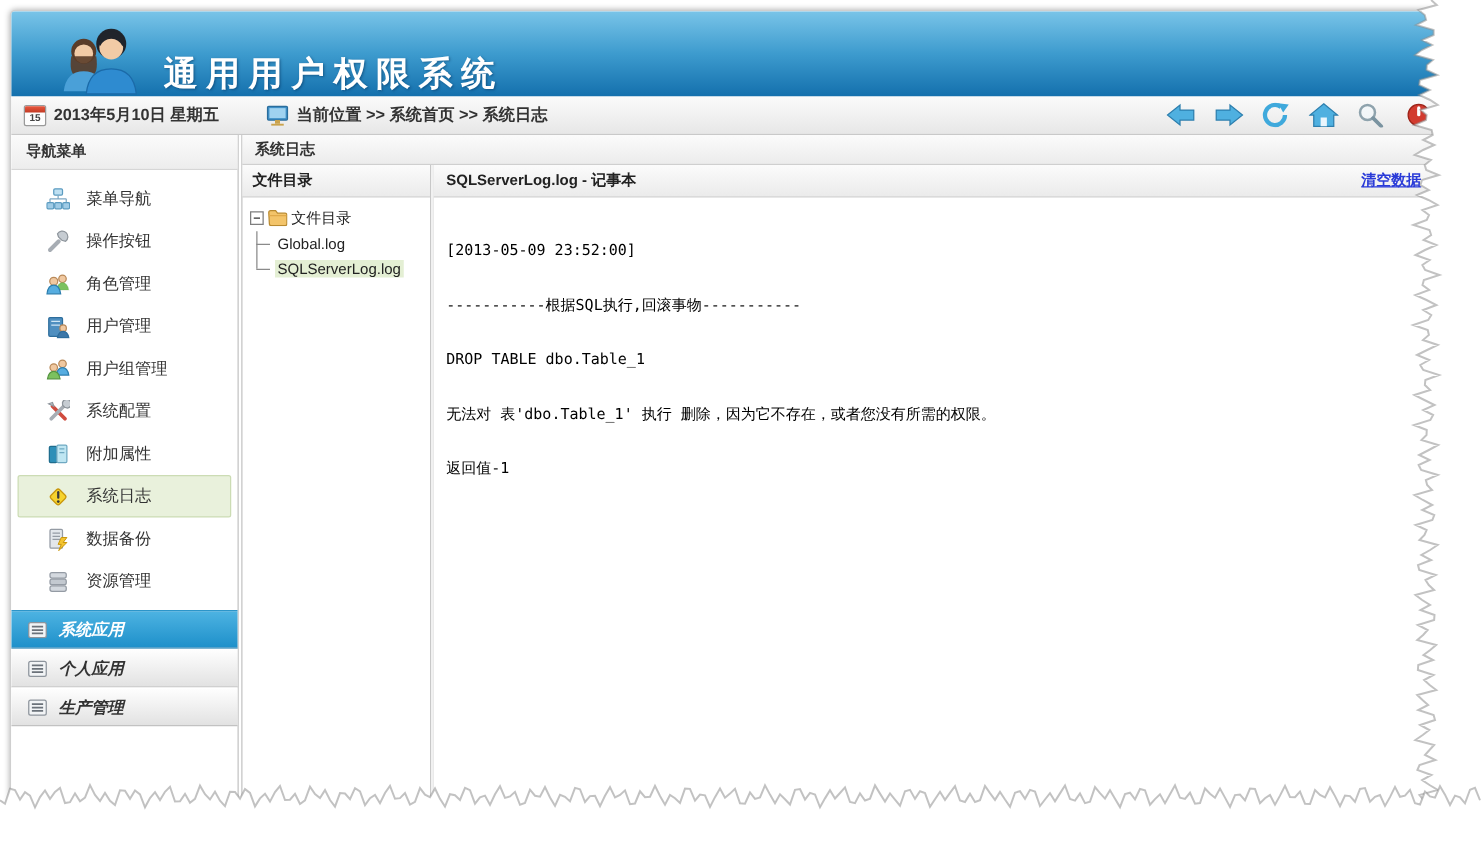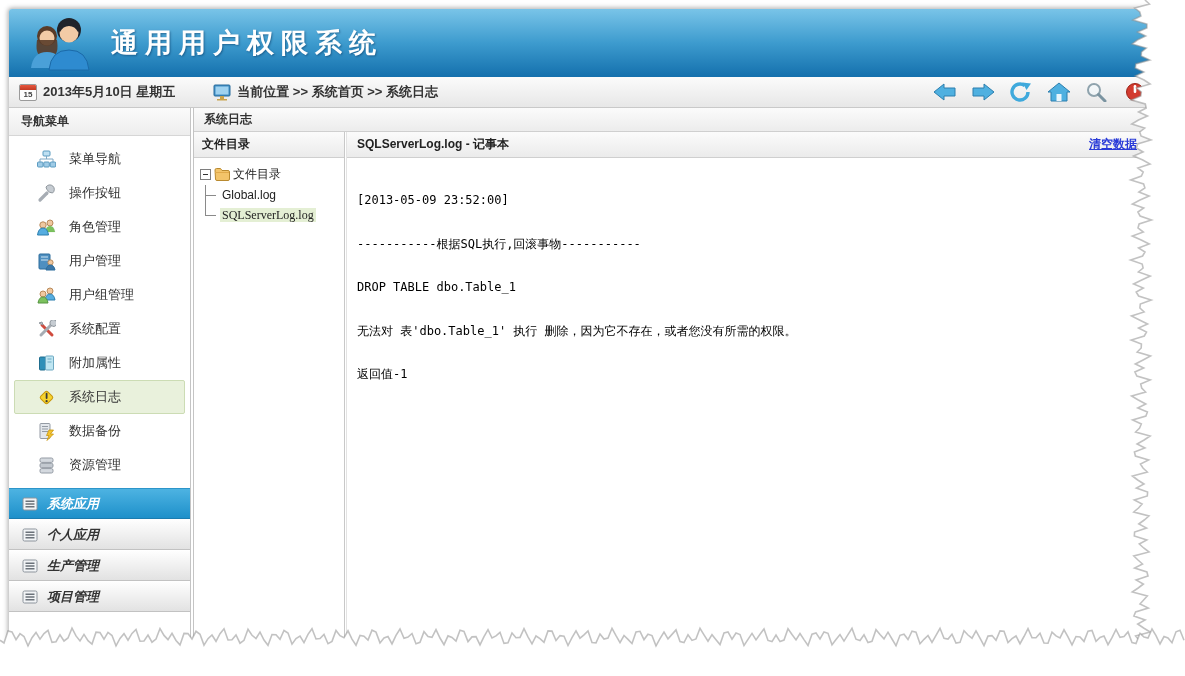--- a/index.html
+++ b/index.html
@@ -9,21 +9,21 @@
 
   
   .app { position:absolute; left:8px; top:8px; width:1144px; height:638px;
          background:#fff; border:1px solid #cfcfcf; border-radius:4px 4px 0 0;
          box-shadow:0 0 5px rgba(0,0,0,.35); overflow:hidden;
          display:flex; flex-direction:column; }
 
   
   .header { height:68px; flex:0 0 68px; position:relative;
             background:linear-gradient(180deg,#79c4e8 0%,#3d9bce 50%,#1470ad 100%);
-            display:flex; align-items:center; }
+            display:flex; align-items:flex-end;padding-left:20px; }
   .logo { width:72px; height:58px; margin-left:16px; flex:0 0 auto; }
   .title-block { margin-left:14px; color:#fff; }
   .app-title { font-family:"DejaVu Serif", serif; font-weight:bold; font-size:27px;
                letter-spacing:7px; text-shadow:1px 1px 2px rgba(0,40,80,.45); }
   .app-subtitle { font-size:11px; letter-spacing:1px; margin-top:3px; opacity:.95; }
 
   
   .toolbar { height:31px; flex:0 0 31px; display:flex; align-items:center;
              background:linear-gradient(180deg,#fbfbfb,#e7e7e7);
              border-bottom:1px solid #c9c9c9; font-size:13px; color:#333; }
@@ -93,21 +93,21 @@
   
   .tree { padding:7px 4px; font-size:12px; color:#222; }
   .tree-root { display:flex; align-items:center; gap:3px; padding-left:2px; height:18px; }
   .minus-box { position:relative; width:11px; height:11px; background:#fff; border:1px solid #7e7e7e; flex:0 0 11px; }
   .minus-box::before { content:''; position:absolute; left:2px; top:4px; width:5px; height:1px; background:#333; }
   .tree-children { position:relative; margin-left:7px; margin-top:2px; }
   .tree-children::before { content:''; position:absolute; left:0; top:0; bottom:10px; width:1px; background:#8a8a8a; }
   .tree-file { position:relative; padding-left:15px; height:20px; line-height:20px; cursor:pointer; }
   .tree-file::before { content:''; position:absolute; left:0; top:10px; width:11px; height:1px; background:#8a8a8a; }
   .tree-file .fname { padding:0 2px; }
-  .tree-file.sel .fname { background:#e4efd4;font-family:Liberation Serif, serif; }
+  .tree-file.sel .fname { background:#e4efd4; }
 
   
   .log-body { flex:1; padding:6px 10px; font-family:"DejaVu Sans Mono", monospace;
               font-size:12px; line-height:14.5px; color:#000000; white-space:pre-wrap; }
 
   
   #tear { position:absolute; left:0; top:0; width:1185px; height:676px; pointer-events:none; }
 </style>
 </head>
 <body>
@@ -310,27 +310,20 @@
             <path d="M3.5 4.3 h9 M3.5 7 h9 M3.5 9.7 h9" stroke="#6b727a" stroke-width="1.4"></path>
           </svg>
           <span>个人应用</span>
         </div>
         <div class="side-sec">
           <svg width="16" height="14" viewBox="0 0 16 14">
             <rect x="1" y="1" width="14" height="12" rx="1.5" fill="#f2f4f6" stroke="#8d949c"></rect>
             <path d="M3.5 4.3 h9 M3.5 7 h9 M3.5 9.7 h9" stroke="#6b727a" stroke-width="1.4"></path>
           </svg>
           <span>生产管理</span>
-        </div>
-        <div class="side-sec">
-          <svg width="16" height="14" viewBox="0 0 16 14">
-            <rect x="1" y="1" width="14" height="12" rx="1.5" fill="#f2f4f6" stroke="#8d949c"></rect>
-            <path d="M3.5 4.3 h9 M3.5 7 h9 M3.5 9.7 h9" stroke="#6b727a" stroke-width="1.4"></path>
-          </svg>
-          <span>项目管理</span>
         </div>
       </div>
     </div>
 
     <div class="content">
       <div class="page-title">系统日志</div>
 
 
       <div class="panels">
         <div class="tree-panel">

